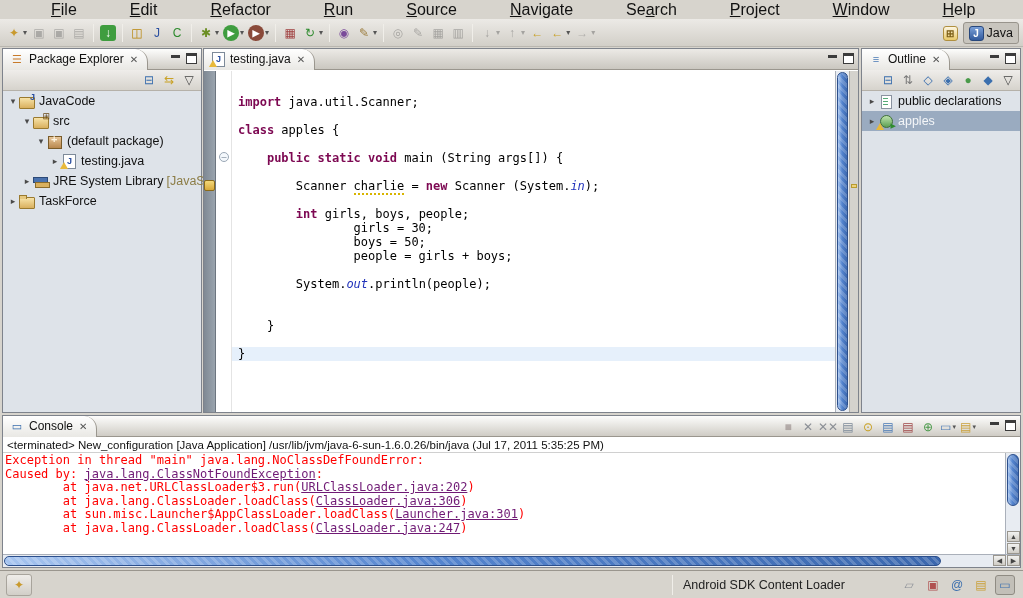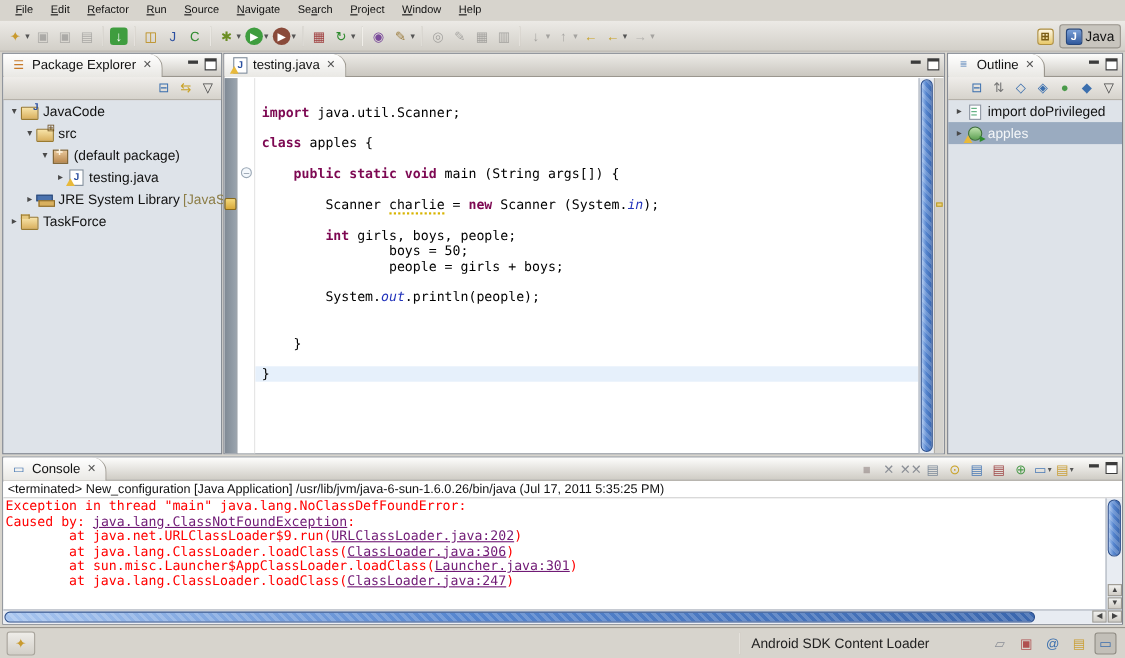--- a/index.html
+++ b/index.html
@@ -2,21 +2,21 @@
 <html><head>
 <meta charset="utf-8">
 <style>
   * { margin:0; padding:0; box-sizing:border-box; }
   html,body { width:1023px; height:598px; overflow:hidden; }
   body { font-family:"Liberation Sans", sans-serif; background:#d7d4cd; color:#111; }
   #root { position:relative; width:1023px; height:598px; background:#d7d4cd; }
 
   
   #menubar { position:absolute; left:0; top:0; right:0; height:19px; display:flex; align-items:center; padding-left:6px; background:#d7d4cd; }
-  .menu-item { font-size:10px; padding:1px 8px; cursor:default; }
+  .menu-item { font-size:16px; padding:1px 8px; cursor:default;margin-left:37px; }
   .menu-item u { text-decoration:underline; }
 
   
   #toolbar { position:absolute; left:0; top:19px; right:0; height:28px; background:linear-gradient(#eceae6,#d2cfc8); border-bottom:1px solid #b9b6af; display:flex; align-items:center; padding-left:4px; }
   .tsep { width:1px; height:18px; background:#a8a49c; margin:0 4px; border-right:1px solid #f0eee9; }
   .tbtn { display:inline-flex; align-items:center; height:22px; padding:0 2px; border-radius:3px; }
   .tbtn .tg { width:16px; height:16px; display:inline-flex; align-items:center; justify-content:center; font-size:12px; line-height:16px; }
   .tbtn .tg.hasbg { border-radius:3px; font-weight:bold; }
   .tbtn .tg.circle { border-radius:50%; font-size:9px; }
   .tbtn.dis { opacity:.42; filter:grayscale(85%); }
@@ -315,20 +315,21 @@
           <div class="cline"></div>
           <div class="cline"><span class="tok-kw">import</span><span class="tok-pl"> java.util.Scanner;</span></div>
           <div class="cline"></div>
           <div class="cline"><span class="tok-kw">class</span><span class="tok-pl"> apples {</span></div>
           <div class="cline"></div>
           <div class="cline"><span class="tok-pl">    </span><span class="tok-kw">public static void</span><span class="tok-pl"> main (String args[]) {</span></div>
           <div class="cline"></div>
           <div class="cline"><span class="tok-pl">        Scanner </span><span class="tok-wa">charlie</span><span class="tok-pl"> = </span><span class="tok-kw">new</span><span class="tok-pl"> Scanner (System.</span><span class="tok-st">in</span><span class="tok-pl">);</span></div>
           <div class="cline"></div>
           <div class="cline"><span class="tok-pl">        </span><span class="tok-kw">int</span><span class="tok-pl"> girls, boys, people;</span></div>
+          <div class="cline"><span class="tok-pl">                girls = 30;</span></div>
           <div class="cline"><span class="tok-pl">                boys = 50;</span></div>
           <div class="cline"><span class="tok-pl">                people = girls + boys;</span></div>
           <div class="cline"></div>
           <div class="cline"><span class="tok-pl">        System.</span><span class="tok-st">out</span><span class="tok-pl">.println(people);</span></div>
           <div class="cline"></div>
           <div class="cline"></div>
           <div class="cline"><span class="tok-pl">    }</span></div>
           <div class="cline"></div>
           <div class="cline current"><span class="tok-pl">}</span></div>
         </div>
@@ -373,21 +374,21 @@
           <span class="tg" style="color: rgb(59, 111, 174);">◆</span>
         </span>
         <span class="vbtn tbtn">
           <span class="tg" style="color: rgb(68, 68, 68);">▽</span>
         </span>
       </div>
     <div class="tree">
         <div class="trow" style="padding-left: 4px;">
           <span class="texp">▸</span>
           <span class="ic ic-imports"></span>
-          <span class="tlabel">import doPrivileged</span>
+          <span class="tlabel">public declarations</span>
         </div>
         <div class="trow selected" style="padding-left: 4px;">
           <span class="texp">▸</span>
           <span class="ic ic-class warn run">
             <span class="runov">▶</span>
           </span>
           <span class="tlabel">apples</span>
         </div>
       </div>
   </div>
@@ -436,21 +437,21 @@
       <div class="winbtns">
         <span class="wmin"></span>
         <span class="wmax"></span>
       </div>
     </div>
     <div id="console-body">
       <div id="console-header">&lt;terminated&gt; New_configuration [Java Application] /usr/lib/jvm/java-6-sun-1.6.0.26/bin/java (Jul 17, 2011 5:35:25 PM)</div>
       <div id="console-text">
           <div class="kline"><span>Exception in thread "main" java.lang.NoClassDefFoundError: </span></div>
           <div class="kline"><span>Caused by: </span><span class="klink">java.lang.ClassNotFoundException</span><span>:</span></div>
-          <div class="kline"><span>        at java.net.URLClassLoader$9.run(</span><span class="klink">URLClassLoader.java:202</span><span>)</span></div>
+          <div class="kline"><span>        at java.net.URLClassLoader$3.run(</span><span class="klink">URLClassLoader.java:202</span><span>)</span></div>
           <div class="kline"><span>        at java.lang.ClassLoader.loadClass(</span><span class="klink">ClassLoader.java:306</span><span>)</span></div>
           <div class="kline"><span>        at sun.misc.Launcher$AppClassLoader.loadClass(</span><span class="klink">Launcher.java:301</span><span>)</span></div>
           <div class="kline"><span>        at java.lang.ClassLoader.loadClass(</span><span class="klink">ClassLoader.java:247</span><span>)</span></div>
         </div>
       <div id="con-vscroll">
         <div id="con-vthumb" class="bluethumb"></div>
         <span class="sb-arrow" style="right:0; bottom:12px;">▲</span>
         <span class="sb-arrow" style="right:0; bottom:0;">▼</span>
       </div>
       <div id="con-hscroll">

